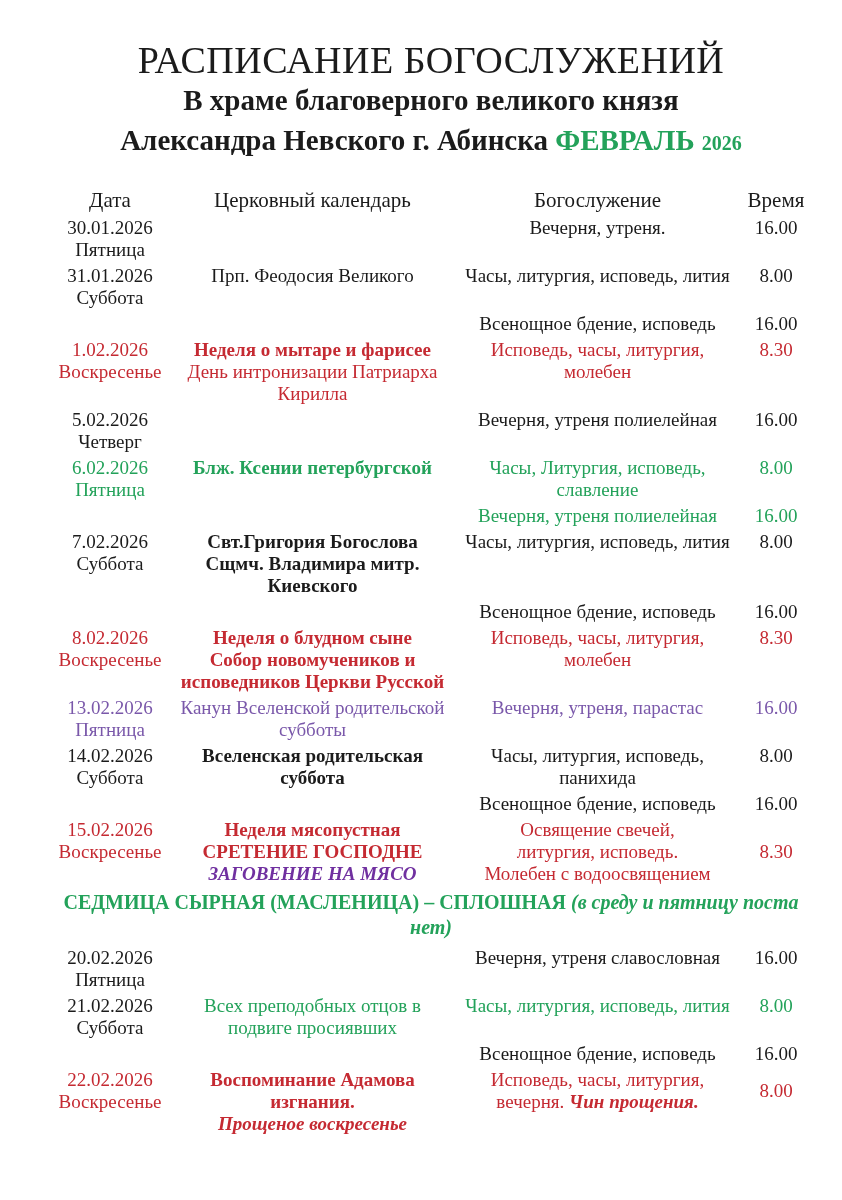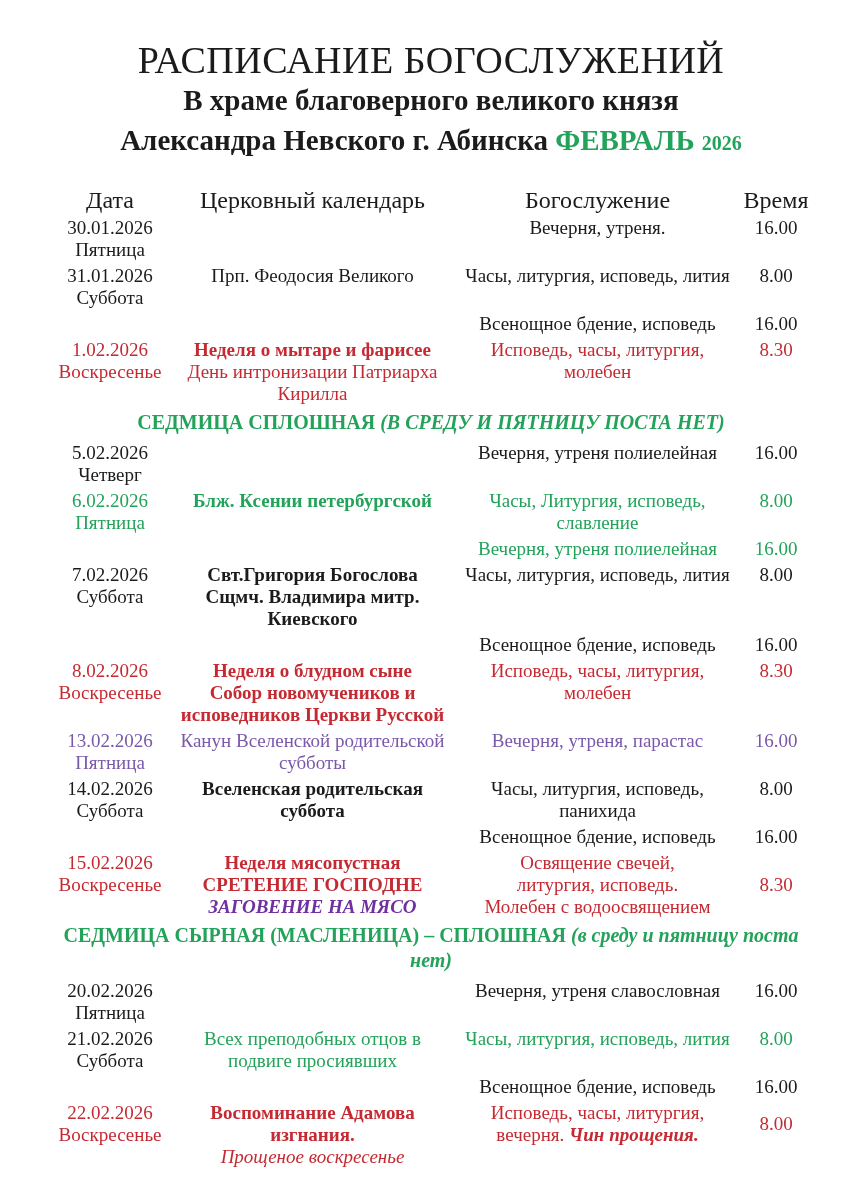--- a/index.html
+++ b/index.html
@@ -24,21 +24,21 @@
   
   .row{
     display:grid;
     grid-template-columns:120px 285px 285px 72px;
     align-items:start;
     text-align:center;
     font-size:19px;
     line-height:22px;
     margin-bottom:4px;
   }
-  .header-row{font-size:24px;margin-bottom:6px;}
+  .header-row{font-size:21px;margin-bottom:6px;}
   .cell{min-height:1px;}
   .line{min-height:22px;}
   .time-cell.mid{display:flex;align-items:center;justify-content:center;}
   .banner{
     text-align:center;
     color:var(--green);
     font-size:20px;
     font-weight:bold;
     line-height:25px;
     margin:5px 0 7px 0;
@@ -101,23 +101,20 @@
           <div class="line"><span style="font-weight: bold;">Неделя о мытаре и фарисее</span></div>
           <div class="line"><span>День интронизации Патриарха</span></div>
           <div class="line"><span>Кирилла</span></div>
         </div>
         <div class="cell svc-cell" style="color: rgb(197, 42, 50);">
           <div class="line"><span>Исповедь, часы, литургия,</span></div>
           <div class="line"><span>молебен</span></div>
         </div>
         <div class="cell time-cell" style="color: rgb(197, 42, 50);"><span>8.30</span></div>
       </div>
-      <div class="banner">
-        <div class="line"><span style="font-weight: bold;">СЕДМИЦА СПЛОШНАЯ </span><span style="font-weight: bold; font-style: italic;">(В СРЕДУ И ПЯТНИЦУ ПОСТА НЕТ)</span></div>
-      </div>
       <div class="row">
         <div class="cell date-cell" style="color: rgb(27, 27, 27);">
           <div class="line"><span>5.02.2026</span></div>
           <div class="line"><span>Четверг</span></div>
         </div>
         <div class="cell cal-cell" style="color: rgb(27, 27, 27);"></div>
         <div class="cell svc-cell" style="color: rgb(27, 27, 27);">
           <div class="line"><span>Вечерня, утреня полиелейная</span></div>
         </div>
         <div class="cell time-cell" style="color: rgb(27, 27, 27);"><span>16.00</span></div>
@@ -277,21 +274,21 @@
         <div class="cell time-cell" style="color: rgb(27, 27, 27);"><span>16.00</span></div>
       </div>
       <div class="row">
         <div class="cell date-cell" style="color: rgb(197, 42, 50);">
           <div class="line"><span>22.02.2026</span></div>
           <div class="line"><span>Воскресенье</span></div>
         </div>
         <div class="cell cal-cell" style="color: rgb(197, 42, 50);">
           <div class="line"><span style="font-weight: bold;">Воспоминание Адамова</span></div>
           <div class="line"><span style="font-weight: bold;">изгнания.</span></div>
-          <div class="line"><span style="font-weight: normal; font-style: italic;">Прощеное воскресенье</span></div>
+          <div class="line"><span style="font-weight: bold; font-style: italic;">Прощеное воскресенье</span></div>
         </div>
         <div class="cell svc-cell" style="color: rgb(197, 42, 50);">
           <div class="line"><span>Исповедь, часы, литургия,</span></div>
           <div class="line"><span>вечерня. </span><span style="font-weight: bold; font-style: italic;">Чин прощения.</span></div>
         </div>
         <div class="cell time-cell mid" style="color: rgb(197, 42, 50); height: 44px;">
           <span>8.00</span>
         </div>
       </div>
     </div>

